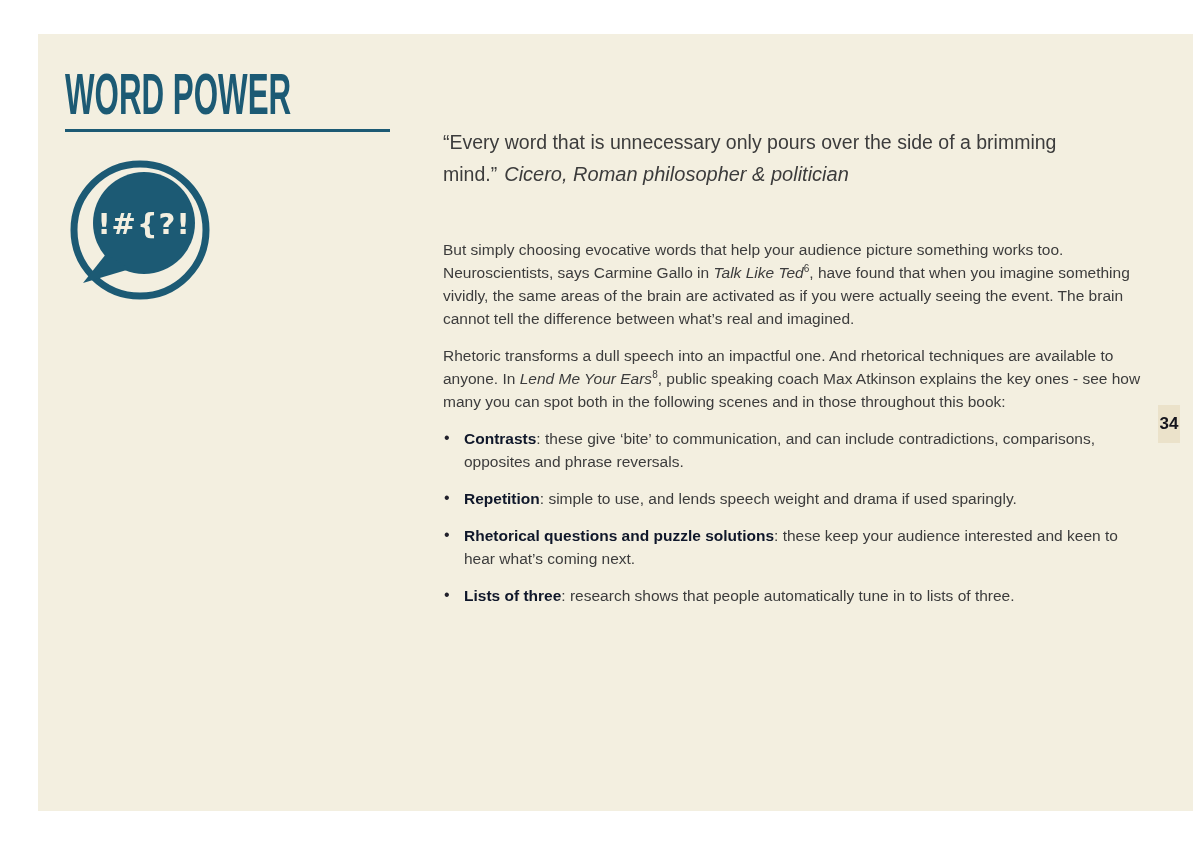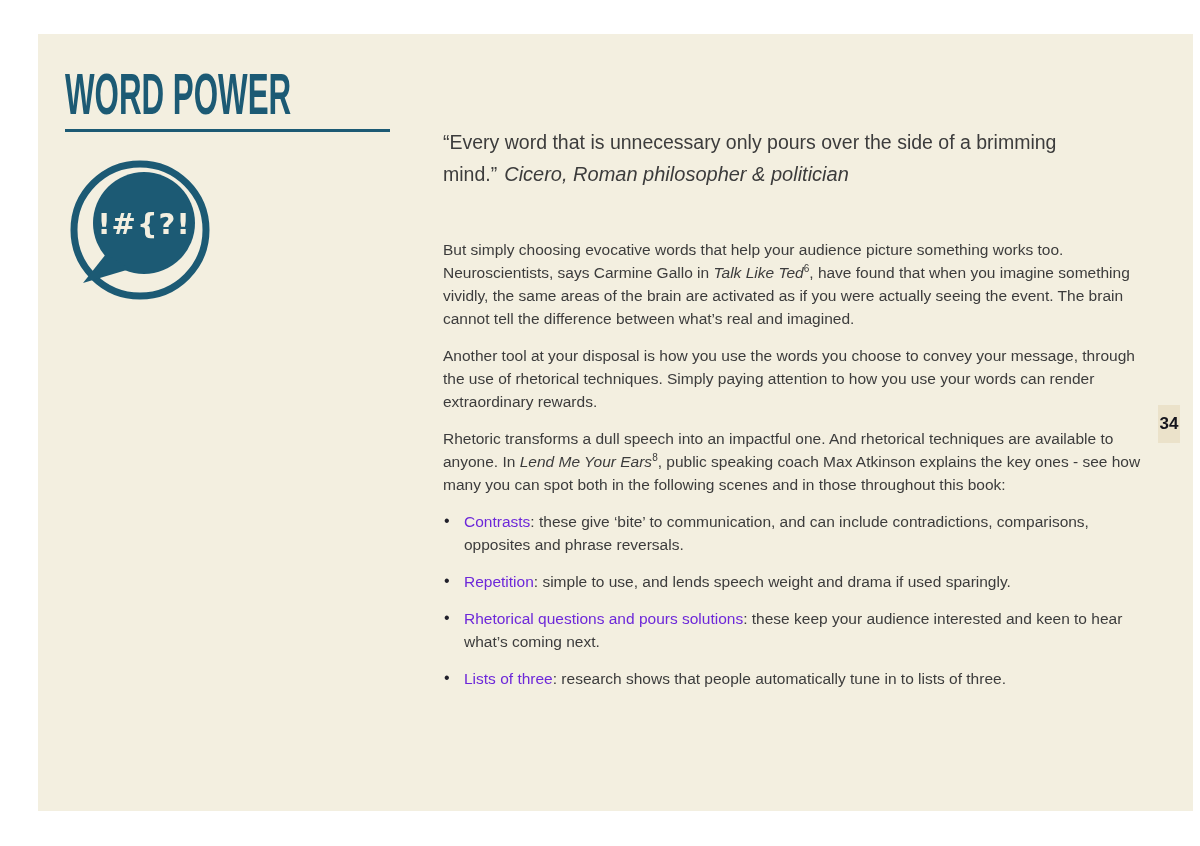--- a/index.html
+++ b/index.html
@@ -79,22 +79,22 @@
     padding-left: 21px;
     margin-bottom: 14px;
   }
   .marker {
     position: absolute;
     left: 1px; top: -1px;
     color: #21212b;
     font-size: 16px;
   }
   .term {
-    color: #6d28d9;
-    font-weight: normal;
+    color: #0f172a;
+    font-weight: bold;
     text-align: right;
   }
   .tab {
     position: absolute;
     left: 1158px; top: 405px;
     width: 22px; height: 38px;
     background: #ebe2ca;
     display: flex;
     align-items: center;
     justify-content: center;
@@ -119,28 +119,27 @@
       <circle cx="76" cy="71" r="51" fill="#1c5a74"></circle>
       <path d="M 38 102 L 15 131 L 62 117 Z" fill="#1c5a74"></path>
       <text x="76" y="82" text-anchor="middle" fill="#f3efe0" font-family="DejaVu Sans, sans-serif" font-size="29" font-weight="bold" letter-spacing="1">!#{?!</text>
     </svg>
 
     <div class="right-col">
       <p class="quote"><span>“Every word that is unnecessary only pours over the side of a brimming mind.”</span><span class="attrib">Cicero, Roman philosopher &amp; politician</span></p>
 
       <div id="paragraphs">
           <p><span>But simply choosing evocative words that help your audience picture something works too. Neuroscientists, says Carmine Gallo in </span><span class="it">Talk Like Ted</span><sup>6</sup><span>, have found that when you imagine something vividly, the same areas of the brain are activated as if you were actually seeing the event. The brain cannot tell the difference between what’s real and imagined.</span></p>
-          <p><span>Another tool at your disposal is how you use the words you choose to convey your message, through the use of rhetorical techniques. Simply paying attention to how you use your words can render extraordinary rewards.</span></p>
           <p><span>Rhetoric transforms a dull speech into an impactful one. And rhetorical techniques are available to anyone. In </span><span class="it">Lend Me Your Ears</span><sup>8</sup><span>, public speaking coach Max Atkinson explains the key ones - see how many you can spot both in the following scenes and in those throughout this book:</span></p>
         </div>
 
       <ul id="bullets">
           <li><span class="marker">•</span><span class="term">Contrasts</span><span>: these give ‘bite’ to communication, and can include contradictions, comparisons, opposites and phrase reversals.</span></li>
           <li><span class="marker">•</span><span class="term">Repetition</span><span>: simple to use, and lends speech weight and drama if used sparingly.</span></li>
-          <li><span class="marker">•</span><span class="term">Rhetorical questions and pours solutions</span><span>: these keep your audience interested and keen to hear what’s coming next.</span></li>
+          <li><span class="marker">•</span><span class="term">Rhetorical questions and puzzle solutions</span><span>: these keep your audience interested and keen to hear what’s coming next.</span></li>
           <li><span class="marker">•</span><span class="term">Lists of three</span><span>: research shows that people automatically tune in to lists of three.</span></li>
         </ul>
     </div>
   </div>
 
   <div class="tab">
     <span>34</span>
   </div>
 </div>
 

